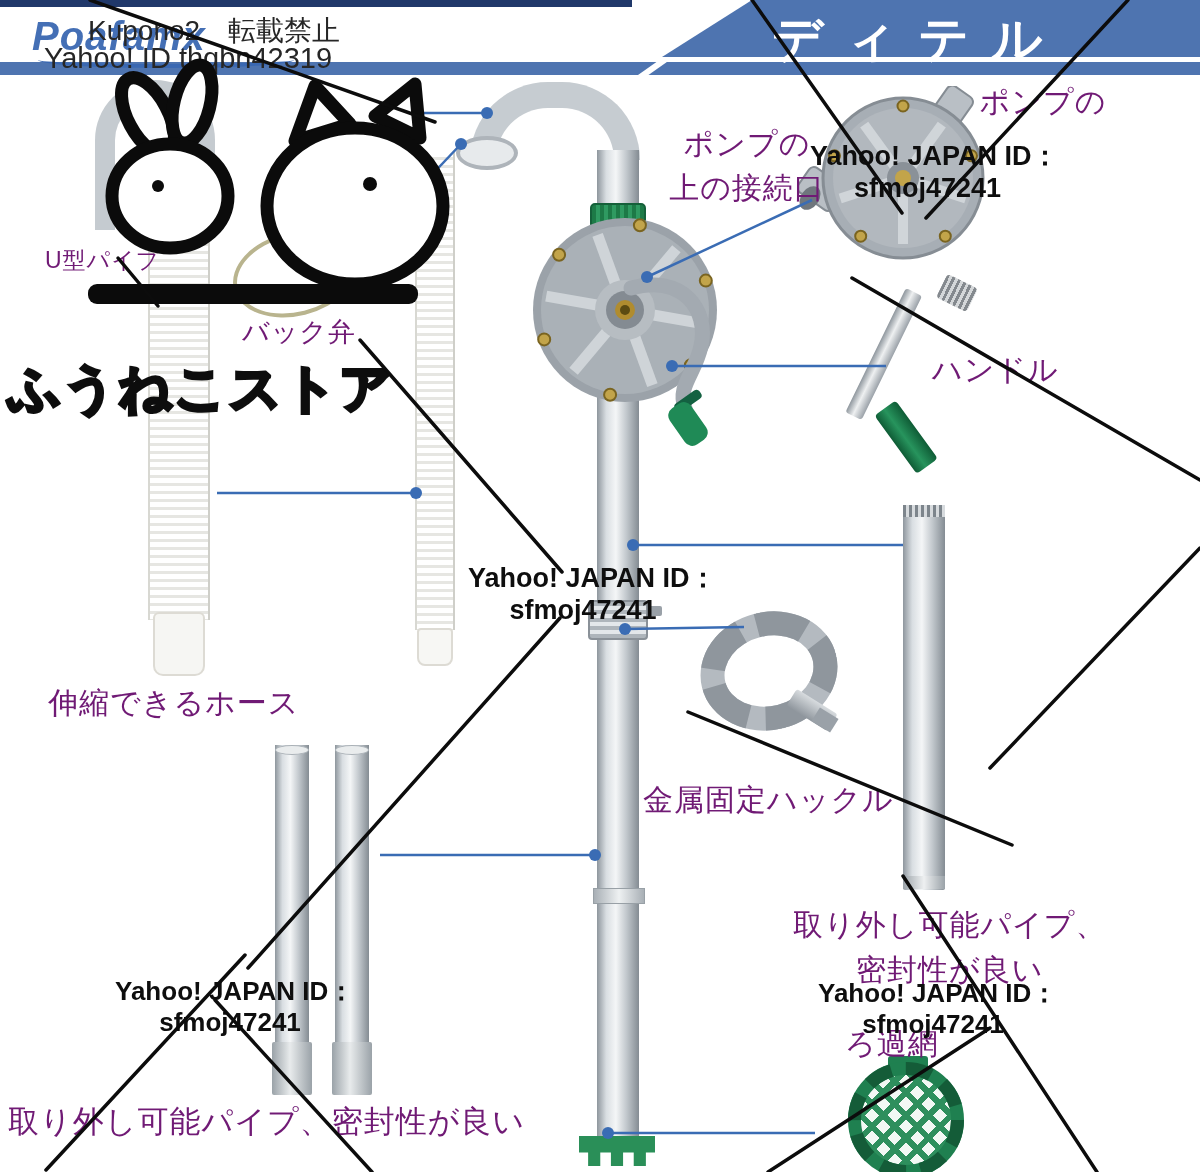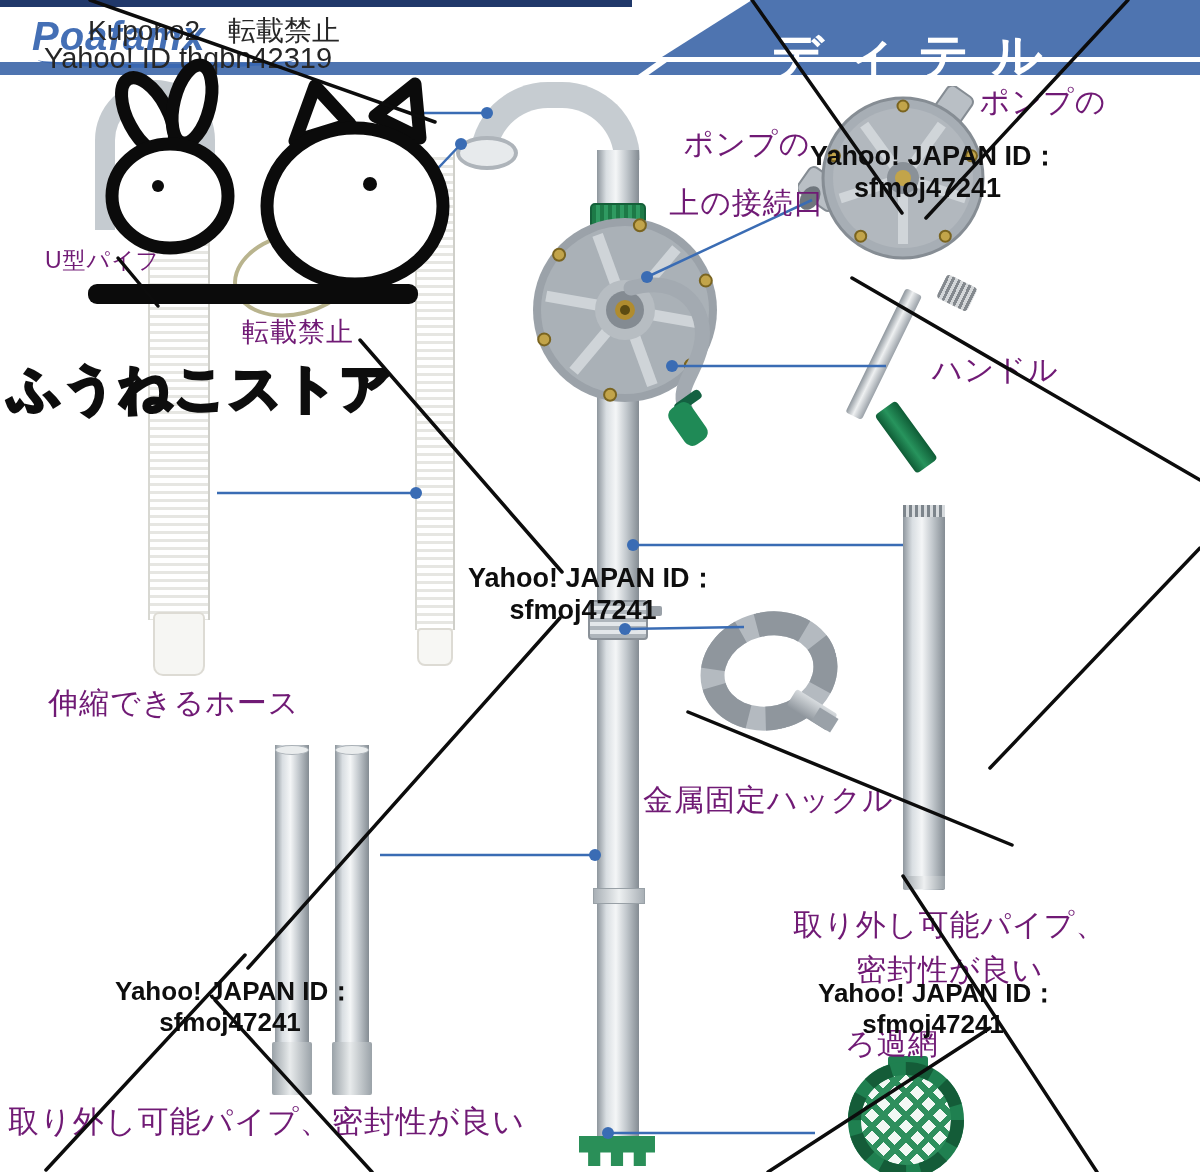--- a/index.html
+++ b/index.html
@@ -14,21 +14,21 @@
                    clip-path:polygon(0 0,752px 0,662px 100%,0 100%);}
   .banner-navy{left:0;top:0;width:632px;height:7px;background:#20386a;}
   .banner-slash{left:638px;top:57px;width:36px;height:18px;background:#ffffff;
                 clip-path:polygon(71% 0,100% 0,29% 100%,0 100%);}
   .brand-logo{left:32px;top:14px;font-size:40px;font-weight:bold;font-style:italic;
               color:#3a68b2;letter-spacing:1px;opacity:.95;}
   .brand-swoosh{left:38px;top:52px;width:256px;height:12px;border-bottom:4px solid #3a68b2;
                 border-radius:50%;}
   .anti1{left:44px;top:12px;font-size:28px;color:#262626;white-space:nowrap;margin-left:44px;}
   .anti2{left:44px;top:42px;font-size:29px;color:#262626;white-space:nowrap;}
-  .title{left:772px;top:22px;font-size:50px;font-weight:bold;color:#ffffff;letter-spacing:22px;
+  .title{left:772px;top:6px;font-size:50px;font-weight:bold;color:#ffffff;letter-spacing:22px;
          white-space:nowrap;}
 
   
   .lbl{position:absolute;color:#701a75;font-size:30px;letter-spacing:1px;white-space:nowrap;}
   .ywm{position:absolute;text-align:center;font-weight:bold;color:#0e0e0e;font-size:27px;
        line-height:1.2;white-space:nowrap;}
   .store-name{left:8px;top:330px;font-size:52px;font-weight:bold;color:#ffffff;
               -webkit-text-stroke:3.5px #0d0d0d;letter-spacing:2px;white-space:nowrap;margin-top:24px;}
 
   
@@ -221,25 +221,25 @@
       <line x1="625" y1="629" x2="744" y2="627"></line>
         <circle cx="625" cy="629" r="6" stroke="none"></circle>
       <line x1="380" y1="855" x2="595" y2="855"></line>
         <circle cx="595" cy="855" r="6" stroke="none"></circle>
       <line x1="608" y1="1133" x2="815" y2="1133"></line>
         <circle cx="608" cy="1133" r="6" stroke="none"></circle>
     </g>
   </svg>
 
   <div class="lbl" style="left:45px;top:245px;font-size:23px">U型パイプ</div>
-  <div class="lbl" style="left:242px;top:314px;font-size:27px">転載禁止</div>
+  <div class="lbl" style="left:242px;top:314px;font-size:27px">バック弁</div>
 
   <div class="abs" style="left:652px;top:124px;width:190px;text-align:center">
     <div class="lbl" style="position:static">ポンプの</div>
-    <div class="lbl" style="position:static;margin-top:18px">上の接続口</div>
+    <div class="lbl" style="position:static;margin-top:3px">上の接続口</div>
   </div>
 
   <div class="abs" style="left:948px;top:82px;width:190px;text-align:center">
     <div class="lbl" style="position:static">ポンプの</div>
   </div>
 
   <div class="lbl" style="left:932px;top:350px">ハンドル</div>
   <div class="lbl" style="left:643px;top:780px">金属固定ハックル</div>
   <div class="lbl" style="left:48px;top:683px">伸縮できるホース</div>
   <div class="lbl" style="left:793px;top:905px">取り外し可能パイプ、</div>

